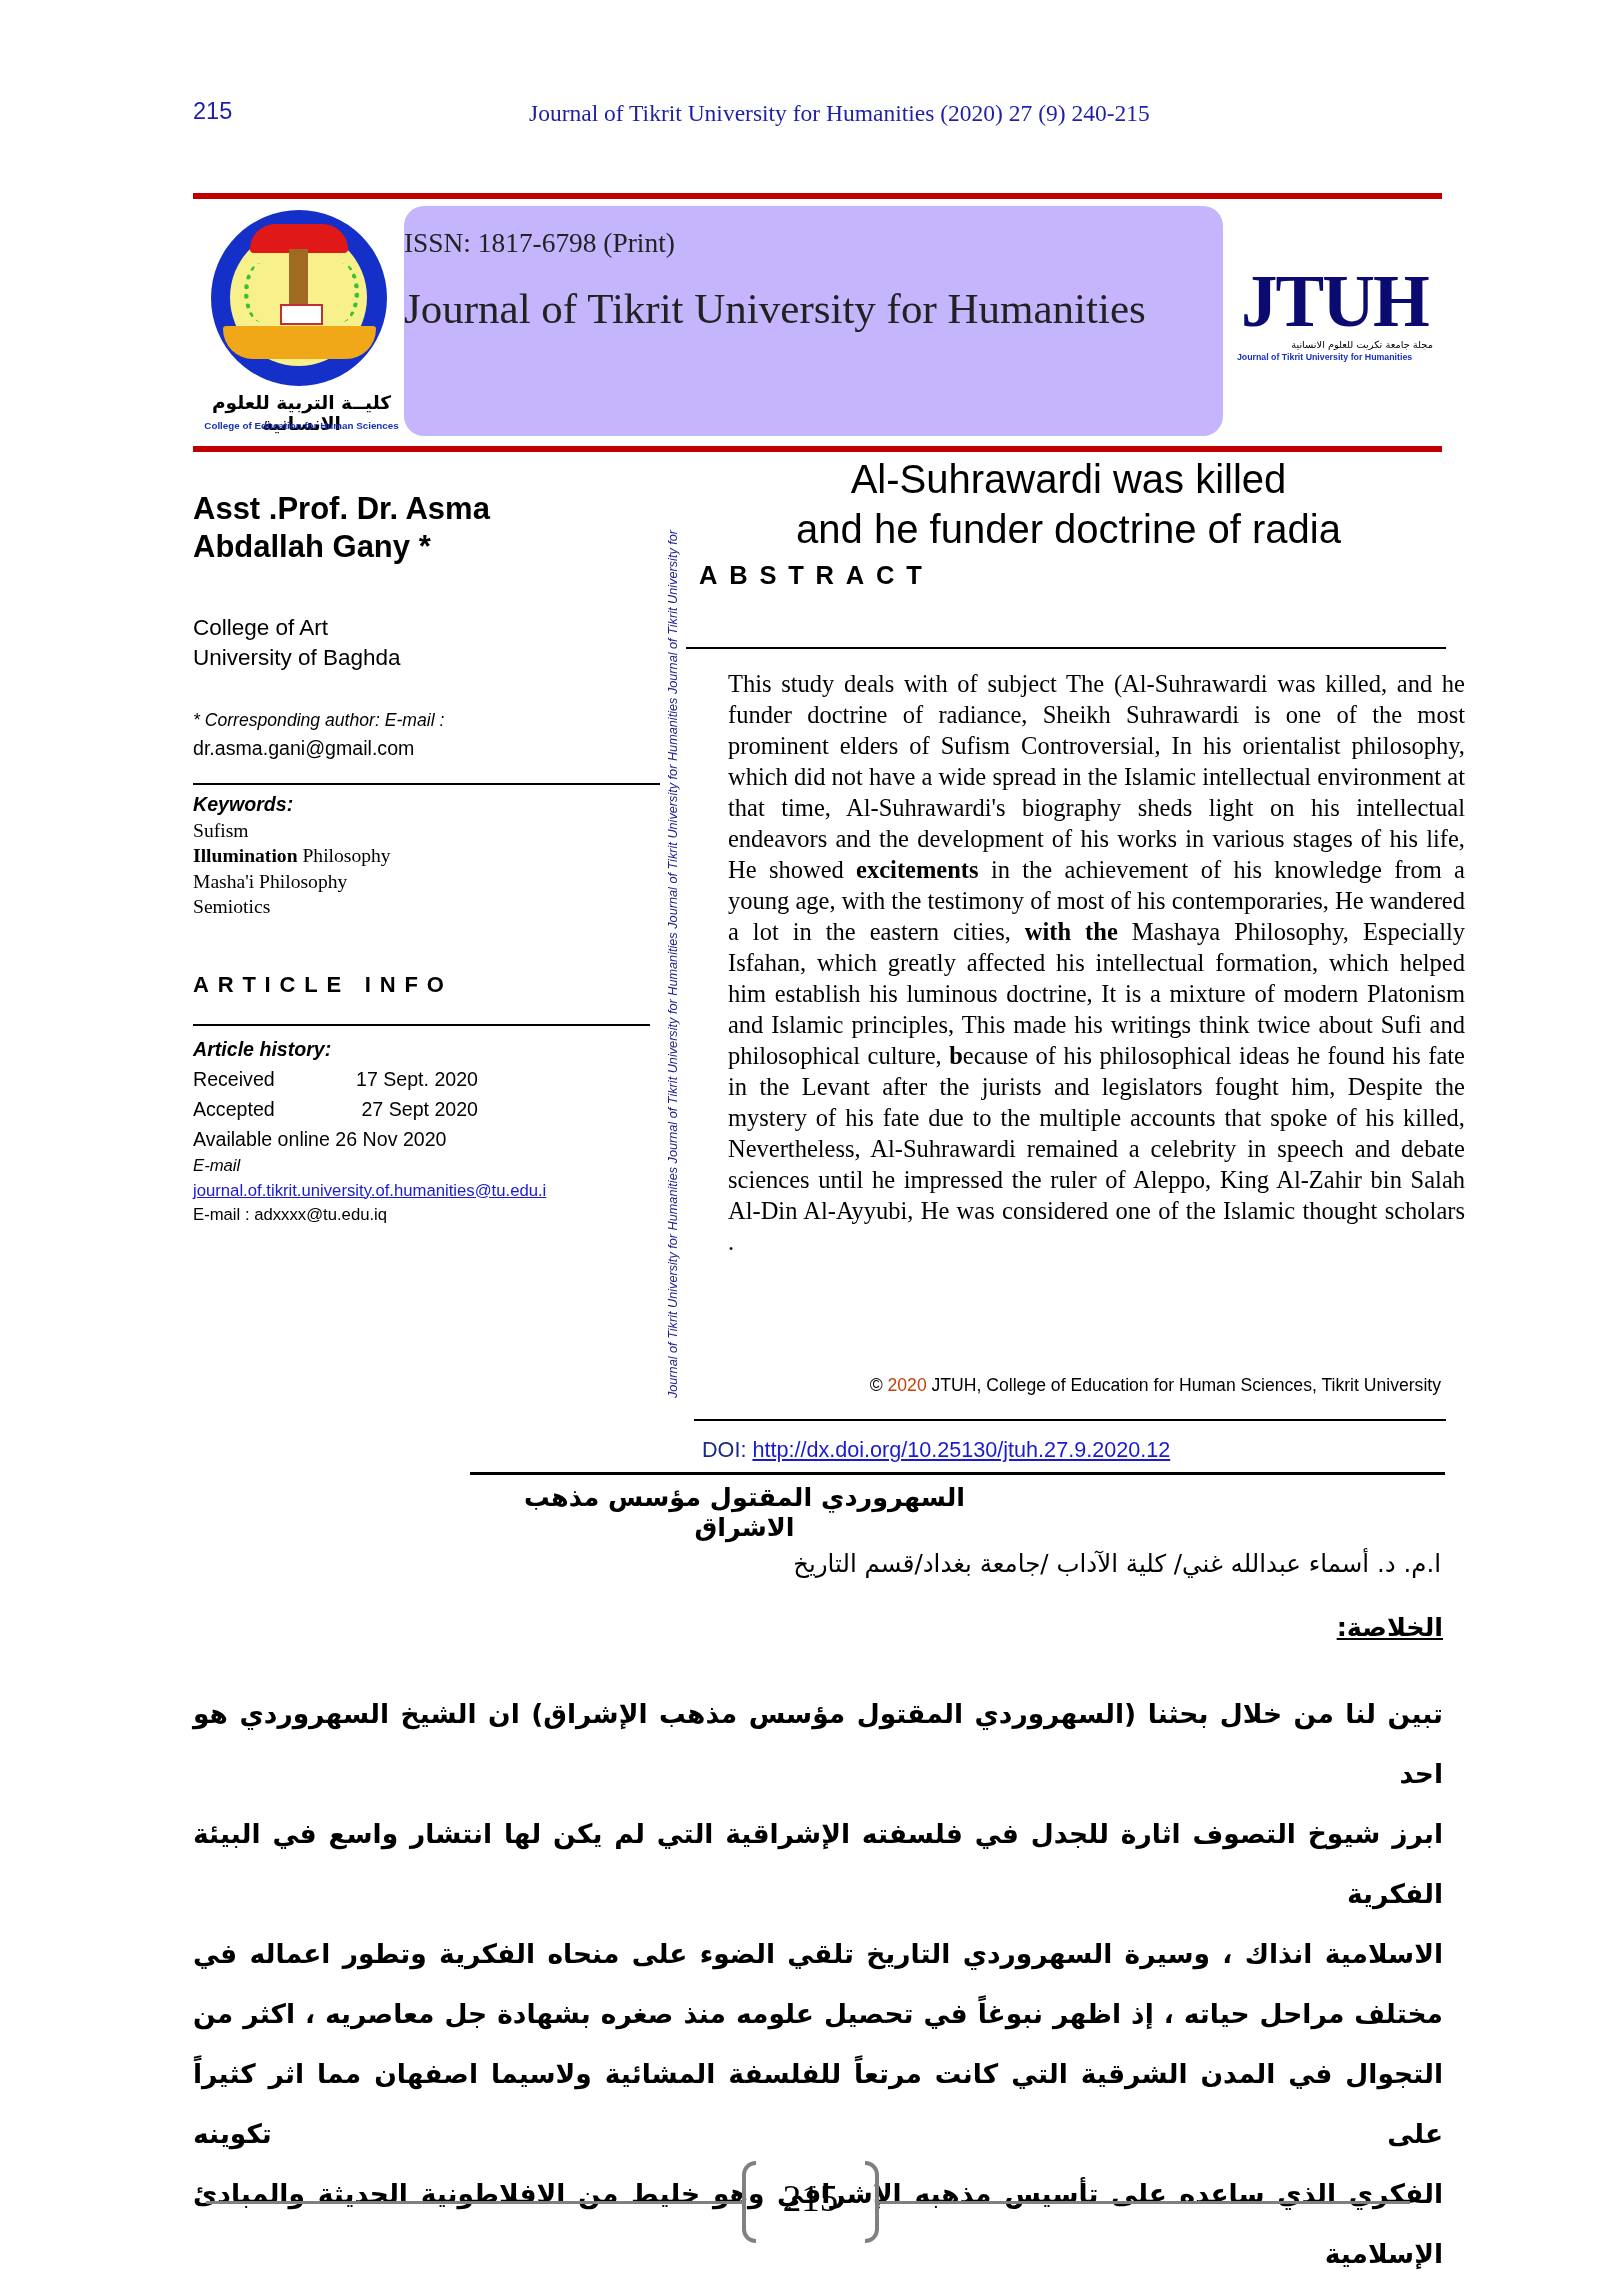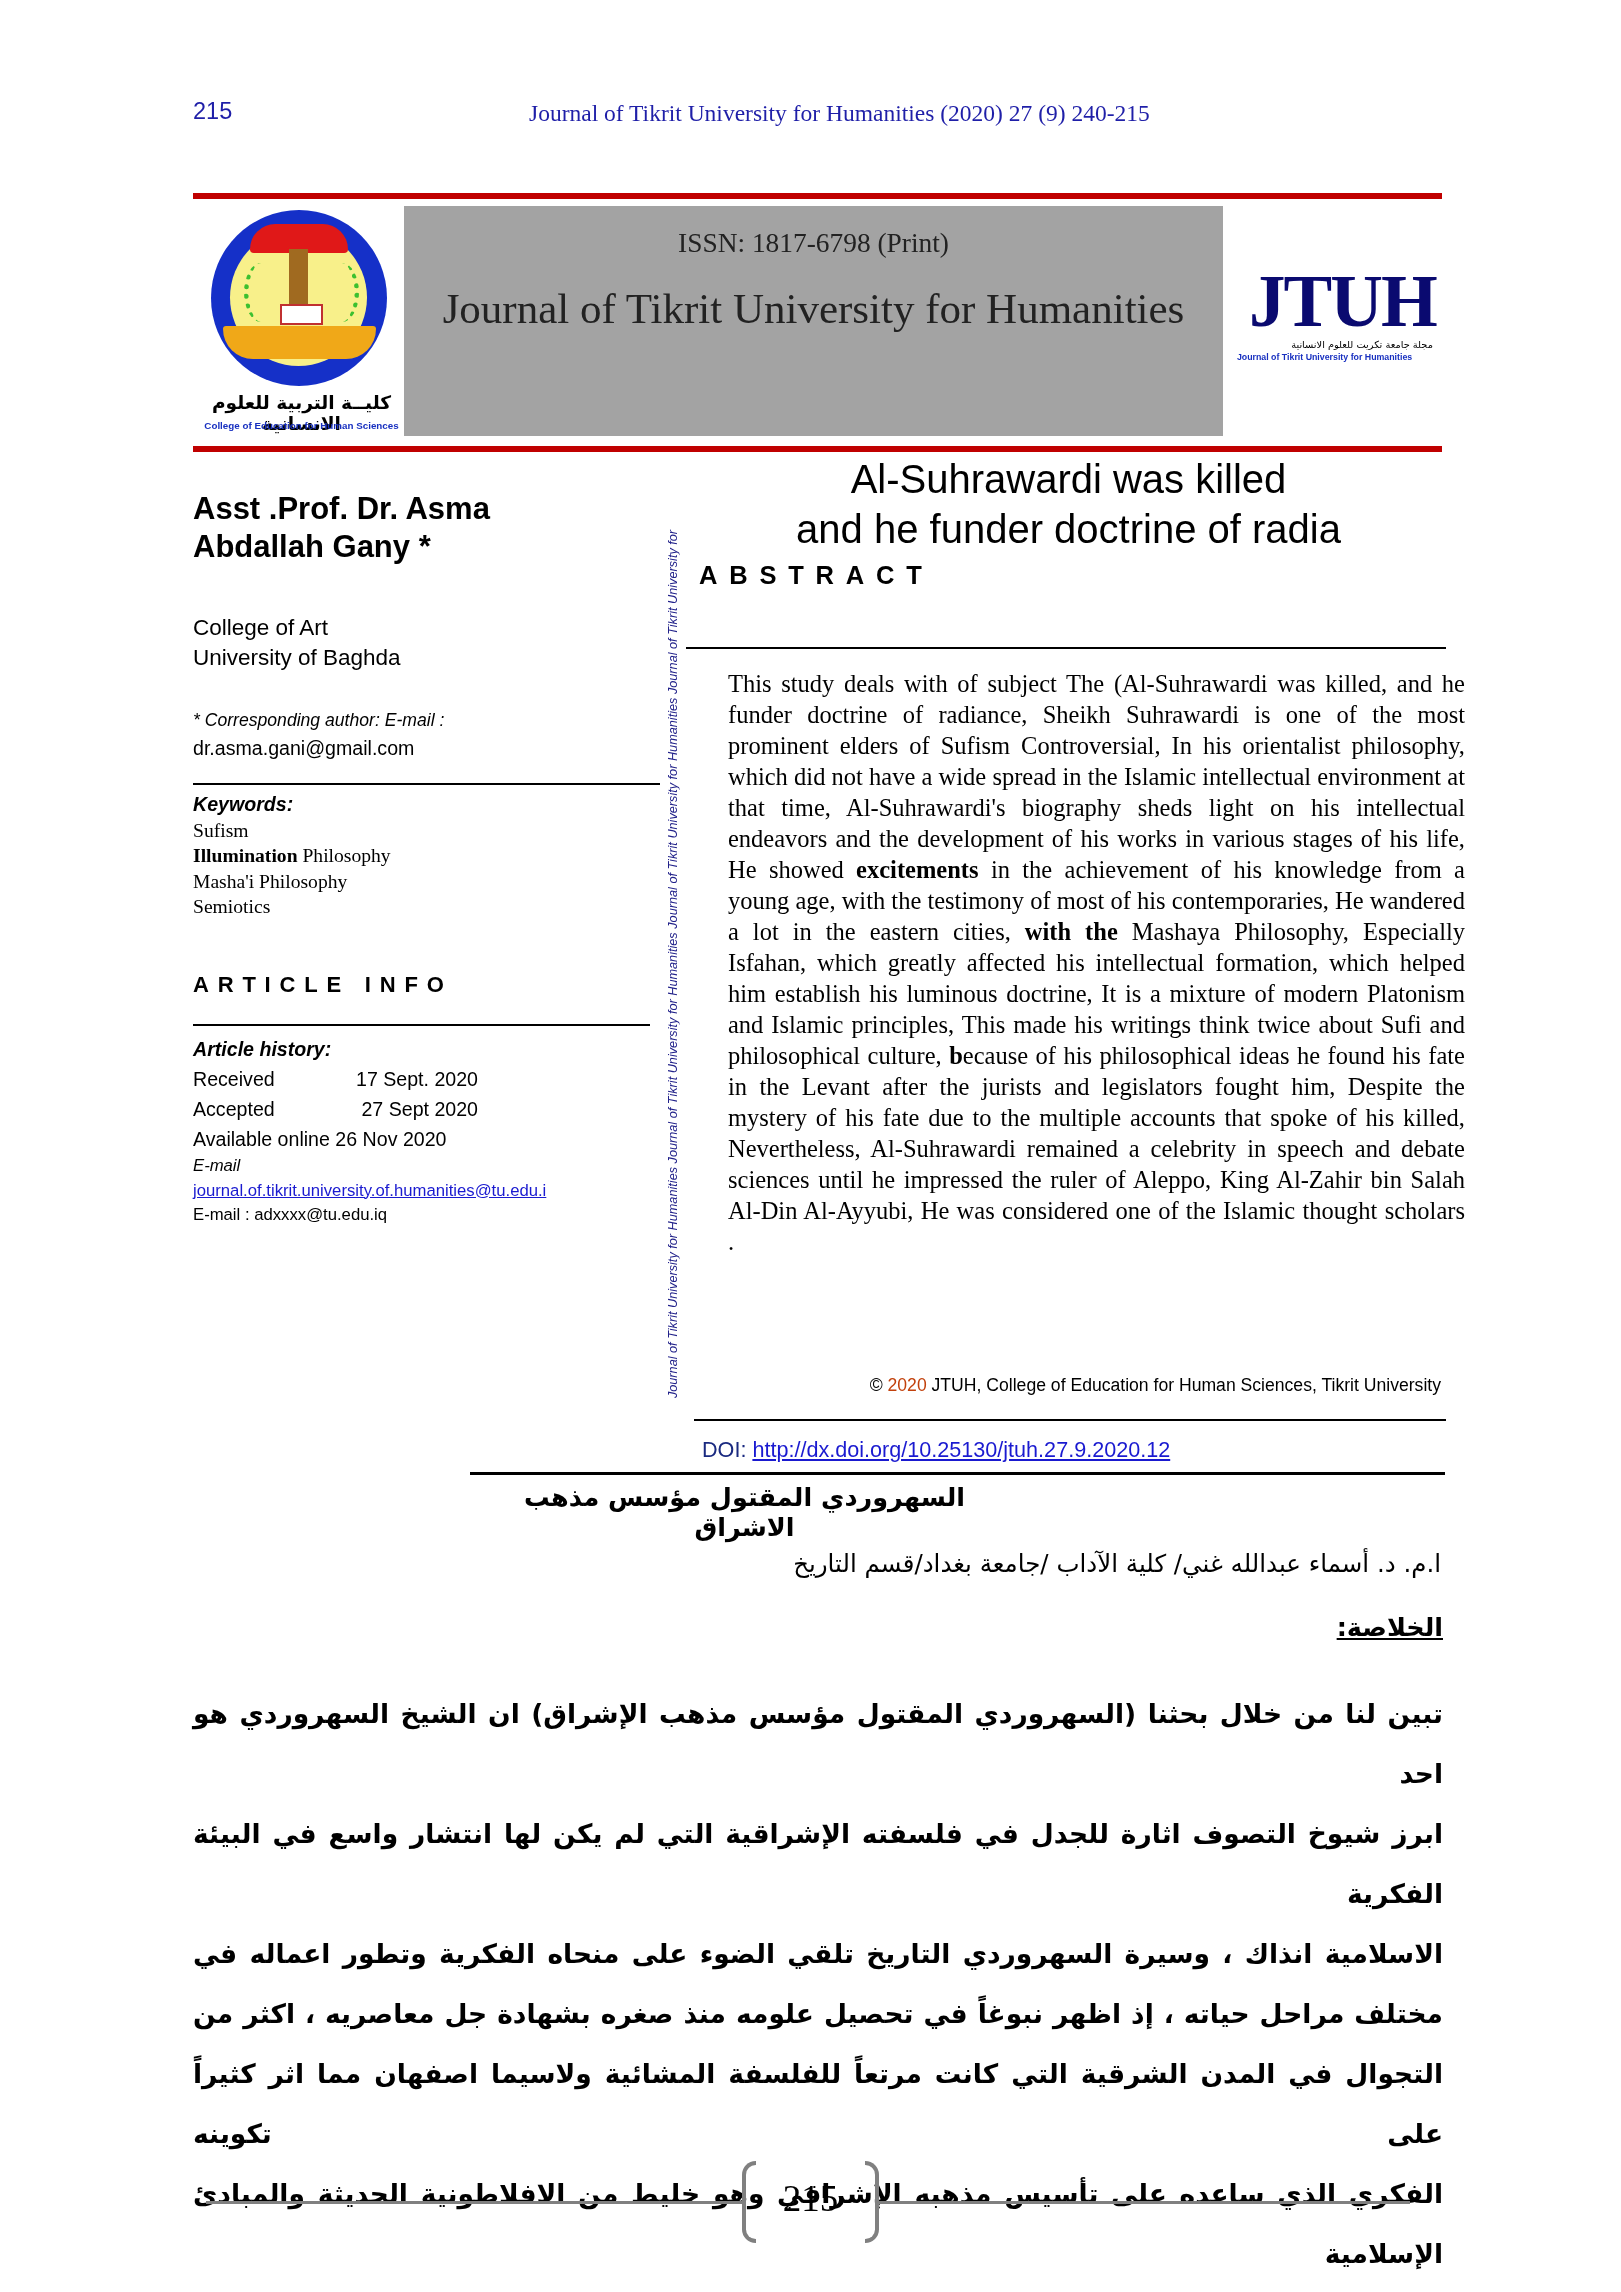--- a/index.html
+++ b/index.html
@@ -2,38 +2,38 @@
 <html><head>
 <meta charset="utf-8">
 <style>
   html, body { margin:0; padding:0; background:#fff; }
   body { width:1621px; height:2293px; position:relative; overflow:hidden; font-family:"Liberation Serif", serif; color:#000; }
   .abs { position:absolute; }
   .running-head { top:98px; left:0; width:1621px; height:29px; color:#1f1fa8; font-size:23.5px; font-family:"Liberation Serif", serif; }
   .running-head .pg { position:absolute; left:193px; top:0; font-family:"Liberation Sans", sans-serif; font-size:23.5px; }
   .running-head .jt { position:absolute; left:529px; top:2px; }
   .red-rule { background:#c00000; height:5.9px; left:193px; width:1249px; }
-  .banner { left:404px; top:206px; width:819px; height:230px; background:#a3a3a3; text-align:center; color:#222; }
+  .banner { left:404px; top:206px; width:819px; height:230px; background:#c4b5fd; color:#222;border-radius:20px; }
   .banner .issn { position:absolute; top:21.6px; left:0; right:0; font-size:27.4px; }
   .banner .title { position:absolute; top:78px; left:0; right:0; font-size:43px; }
   .banner .online { position:absolute; top:157px; left:0; right:0; font-size:28px; }
   .banner .online a { color:#0000ee; text-decoration:underline; }
   .logo-left { left:201px; top:206px; width:201px; height:230px; }
   .seal { position:absolute; left:9.8px; top:3.9px; width:176px; height:176px; border-radius:50%; background:#1530c8; }
   .seal .inner { position:absolute; left:19.6px; top:19.6px; width:137px; height:137px; border-radius:50%; background:#f8f08a; }
   .seal .ribbon-top { position:absolute; left:39px; top:13.7px; width:98px; height:29px; background:#e01818; border-radius:39px 39px 5.9px 5.9px; }
   .seal .ribbon-bot { position:absolute; left:11.8px; top:116px; width:153px; height:33px; background:#f0a818; border-radius:5.9px 5.9px 59px 59px; }
   .seal .tower { position:absolute; left:78px; top:39px; width:19.6px; height:55px; background:#a06a20; }
   .seal .book { position:absolute; left:69px; top:94px; width:39px; height:17.6px; background:#fff; border:2px solid #c03030; }
   .seal .wreath-l { position:absolute; left:33px; top:53px; width:29px; height:59px; border-left:5.9px dotted #3cc030; border-radius:50%; }
   .seal .wreath-r { position:absolute; left:114px; top:53px; width:29px; height:59px; border-right:5.9px dotted #3cc030; border-radius:50%; }
   .logo-left .ar { position:absolute; top:186px; left:0; width:201px; text-align:center; font-family:"DejaVu Sans", sans-serif; font-weight:bold; font-size:18.6px; direction:rtl; }
   .logo-left .en { position:absolute; top:214px; left:0; width:201px; text-align:center; font-family:"Liberation Sans", sans-serif; font-weight:bold; font-size:9.8px; color:#1830c0; }
   .logo-right { left:1233px; top:270px; width:206px; height:98px; }
-  .logo-right .big { position:absolute; left:16px; top:-9.8px; font-family:"Liberation Serif", serif; font-weight:bold; font-size:73px; color:#0a0a70; letter-spacing:-2px; }
+  .logo-right .big { position:absolute; left:8px; top:-9.8px; font-family:"Liberation Serif", serif; font-weight:bold; font-size:73px; color:#0a0a70; letter-spacing:-2px; }
   .logo-right .ar { position:absolute; left:3.9px; top:69px; width:196px; text-align:right; direction:rtl; font-family:"DejaVu Sans", sans-serif; font-size:9.8px; }
   .logo-right .en { position:absolute; left:3.9px; top:82px; font-family:"Liberation Sans", sans-serif; font-weight:bold; font-size:8.8px; color:#1830c0; }
   .author { left:193px; top:490px; font-family:"Liberation Sans", sans-serif; font-weight:bold; font-size:31px; line-height:38px; }
   .affil { left:193px; top:613px; font-family:"Liberation Sans", sans-serif; font-size:22.5px; line-height:30px; }
   .corr { left:193px; top:706px; font-family:"Liberation Sans", sans-serif; font-size:19.6px; line-height:28px; }
   .corr .lab { font-style:italic; font-size:17.6px; }
   .rule { background:#000; height:2px; }
   .kw { left:193px; top:792px; font-size:19.6px; line-height:25.5px; }
   .kw .head { font-family:"Liberation Sans", sans-serif; font-weight:bold; font-style:italic; font-size:19.6px; }
   .info-title { left:193px; top:972px; font-family:"Liberation Sans", sans-serif; font-weight:bold; font-size:22px; letter-spacing:8.8px; }

